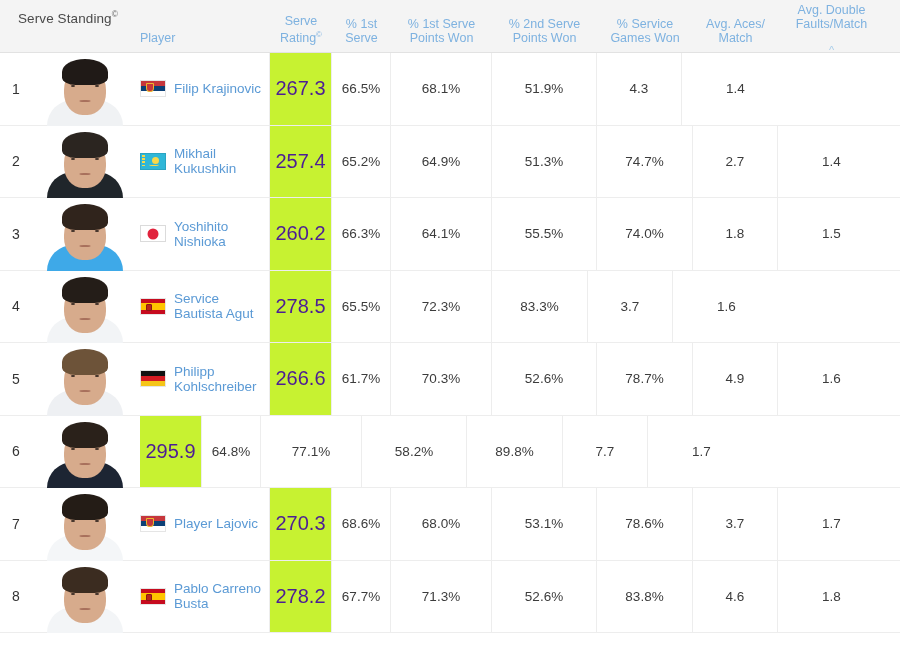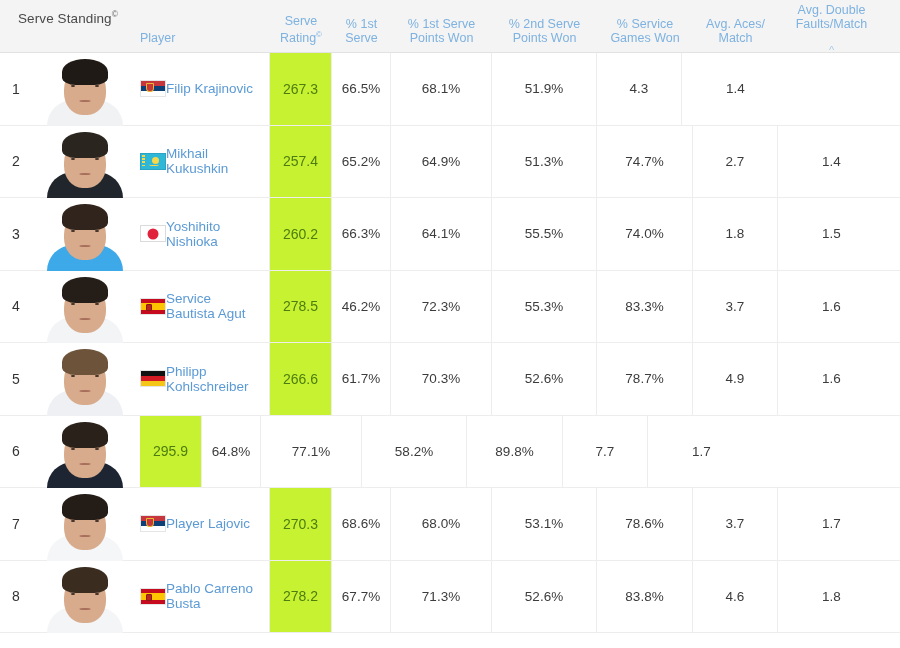--- a/index.html
+++ b/index.html
@@ -126,26 +126,27 @@
     border-right: none;
     overflow: hidden;
     padding: 0;
     height: 72.5px;
   }
 
   .cell.c-player {
     justify-content: flex-start;
     padding-left: 0;
     border-right: 1px solid #ededed;
+    gap: 8px;
   }
 
   .cell.c-rating {
     background: #c7f231;
-    font-size: 14px;
-    color: #4d7c0f;
+    font-size: 20px;
+    color: #4c1d95;
     border-right: 1px solid #ededed;
   }
 
   
   .flag {
     width: 26px;
     height: 17px;
     flex: 0 0 26px;
     border: 1px solid rgba(0,0,0,.10);
     position: relative;
@@ -473,23 +474,22 @@
       <span class="flag flag-esp">
             <span class="stripe s1"></span>
             <span class="stripe s2"></span>
             <span class="stripe s3"></span>
             <span class="coa"></span>
           </span>
       <span class="pname">Service
 Bautista Agut</span>
     </div>
     <div class="cell c-rating">278.5</div>
-    <div class="cell c-s1">46.2%</div>
+    <div class="cell c-s1">65.5%</div>
     <div class="cell c-s2">72.3%</div>
-    <div class="cell c-s3">55.3%</div>
     <div class="cell c-s4">83.3%</div>
     <div class="cell c-s5">3.7</div>
     <div class="cell c-s6 no-border">1.6</div>
   </div>
       <div class="row">
     <div class="cell c-rank">5</div>
     <div class="cell c-photo">
       <span class="portrait">
         <span class="shirt" style="background:#eef0f3"></span>
         <span class="collar" style="border-bottom:10px solid #dfe3e7"></span>

